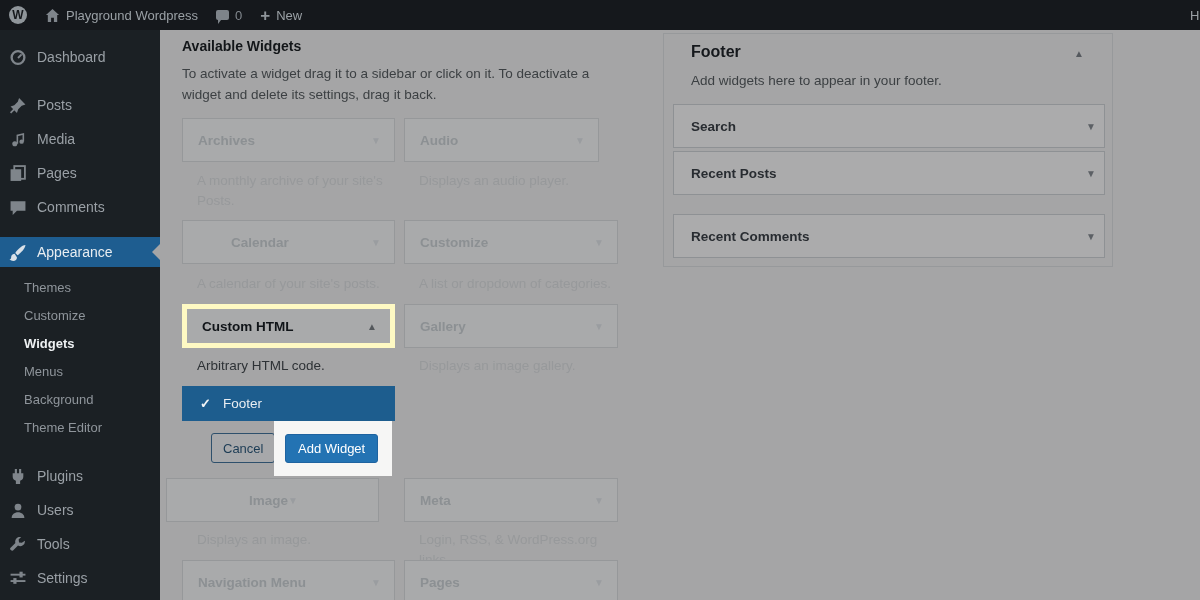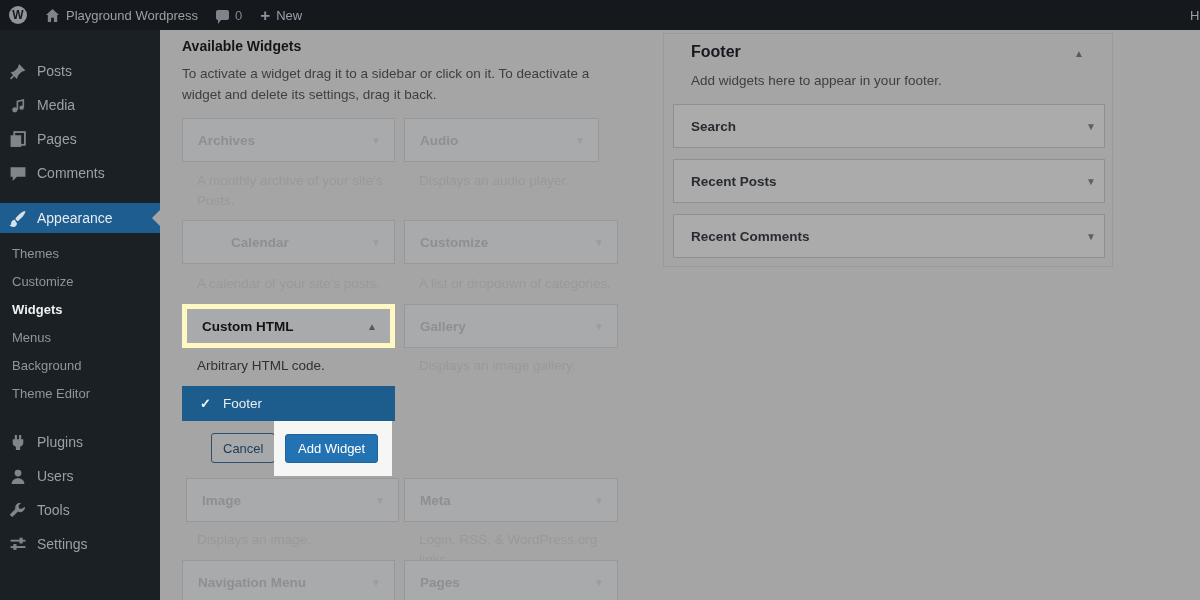--- a/index.html
+++ b/index.html
@@ -21,21 +21,21 @@
   .ab-right{margin-left:auto;padding-right:0;width:10px;overflow:hidden;color:#9aa0a5;}
   
   .sidebar{position:absolute;left:0;top:30px;width:160px;height:570px;background:#1b2024;z-index:20;}
   .menu-item{position:relative;display:flex;align-items:center;height:34px;color:#9aa0a6;
     font-size:14px;cursor:pointer;}
   .menu-item .mi-icon{width:20px;height:17px;margin:0 9px 0 8px;color:#7f858b;flex:0 0 auto;}
   .menu-item.active{background:#1e5d90;color:#e8edf1;height:30px;}
   .menu-item.active .mi-icon{color:#d9e1e8;}
   .menu-item.active .notch{content:"";position:absolute;right:0;top:50%;margin-top:-8px;
     width:0;height:0;border:8px solid transparent;border-right:8px solid #a5a5a6;border-left:none;}
-  .submenu{padding:6px 0 8px 0;}
+  .submenu{padding:6px 0 8px 12px;}
   .submenu-item{display:flex;align-items:center;height:28px;padding-left:12px;color:#8f959b;
     font-size:13px;cursor:pointer;}
   .submenu-item.active{color:#eef1f3;font-weight:bold;}
   .gap14{height:14px;} .gap13{height:13px;} .gap10{height:10px;} .gap5{height:5px;}
   
   .content{position:absolute;left:160px;top:30px;width:1040px;height:570px;overflow:hidden;}
   .page-title{position:absolute;left:22px;top:8px;font-size:14px;font-weight:bold;color:#131619;margin:0;}
   .page-desc{position:absolute;left:22px;top:34px;width:445px;font-size:13.5px;line-height:1.55;
     color:#3c4043;margin:0;}
   .wcard{position:absolute;width:213px;height:44px;box-sizing:border-box;display:flex;
@@ -100,20 +100,27 @@
       <span class="plus-glyph"></span>
       <span>New</span>
     </div>
     <div class="ab-item ab-right">
       <span>H</span>
     </div>
   </div>
 
   <div class="sidebar">
     <div class="gap10"></div>
+    <div class="menu-item">
+      <svg class="mi-icon" viewBox="0 0 16 16">
+        <circle cx="8" cy="8" r="6" fill="none" stroke="currentColor" stroke-width="2.2"></circle>
+        <path d="M8 8.5L11.4 5" stroke="currentColor" stroke-width="1.8"></path>
+      </svg>
+      <span>Dashboard</span>
+    </div>
     <div class="gap14"></div>
     <div class="menu-item">
       <svg class="mi-icon" viewBox="0 0 16 16">
         <path d="M9 1L15 7 11.5 8.2 8.2 11.5 7 15 1 9 4.5 7.8 7.8 4.5Z" fill="currentColor"></path>
         <path d="M1 15L5 11" stroke="currentColor" stroke-width="1.6"></path>
       </svg>
       <span>Posts</span>
     </div>
     <div class="menu-item">
       <svg class="mi-icon" viewBox="0 0 16 16">
@@ -224,21 +231,21 @@
     <div class="wdesc" style="left:259px;top:326px;width:210px;">Displays an image gallery.</div>
 
     <div class="sidebar-choice">
       <span class="check"></span>
       <span>Footer</span>
     </div>
     <button class="btn btn-cancel">Cancel</button>
     <div class="spotlight"></div>
     <button class="btn btn-add">Add Widget</button>
 
-    <div class="wcard dim" style="left:26px;top:448px;">
+    <div class="wcard dim" style="left:6px;top:448px;justify-content:center;">
       <span class="wtitle">Image</span>
       <span class="chev chev-down"></span>
     </div>
     <div class="wdesc" style="left:37px;top:500px;">Displays an image.</div>
     <div class="wcard dim" style="left:244px;top:448px;width:214px;">
       <span class="wtitle">Meta</span>
       <span class="chev chev-down"></span>
     </div>
     <div class="wdesc" style="left:259px;top:500px;width:212px;">Login, RSS, &amp; WordPress.org links.</div>
 
@@ -254,21 +261,21 @@
     <div class="fpanel">
       <div class="fpanel-head">
         <h3 class="fpanel-title">Footer</h3>
         <span class="fpanel-chev chev-up"></span>
       </div>
       <p class="fpanel-desc">Add widgets here to appear in your footer.</p>
       <div class="fcard" style="top:70px;">
         <span class="wtitle">Search</span>
         <span class="chev chev-down"></span>
       </div>
-      <div class="fcard" style="top:125px;">
+      <div class="fcard" style="top:117px;">
         <span class="wtitle">Recent Posts</span>
         <span class="chev chev-down"></span>
       </div>
       <div class="fcard" style="top:180px;">
         <span class="wtitle">Recent Comments</span>
         <span class="chev chev-down"></span>
       </div>
     </div>
   </div>
 

